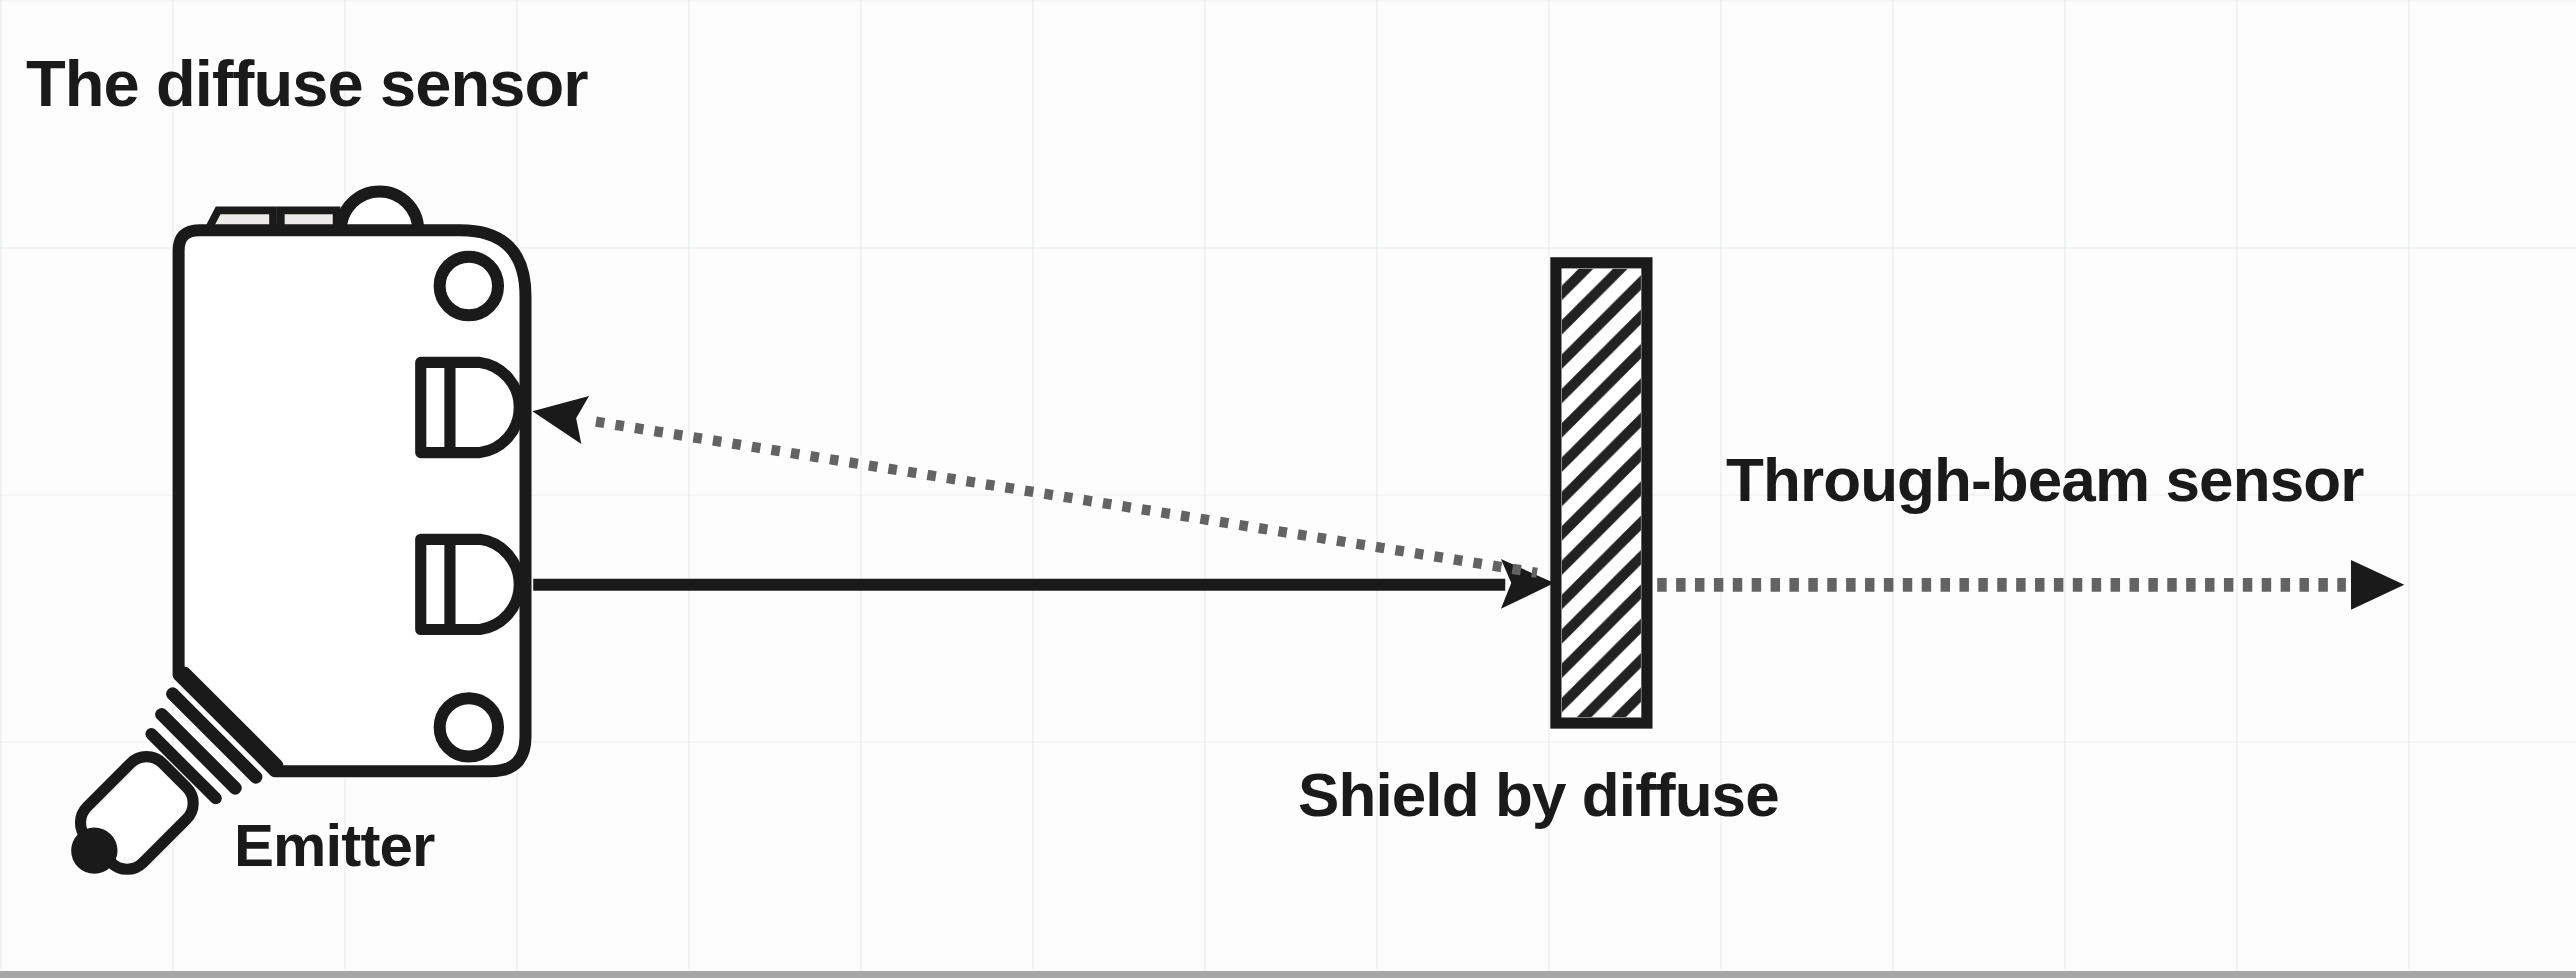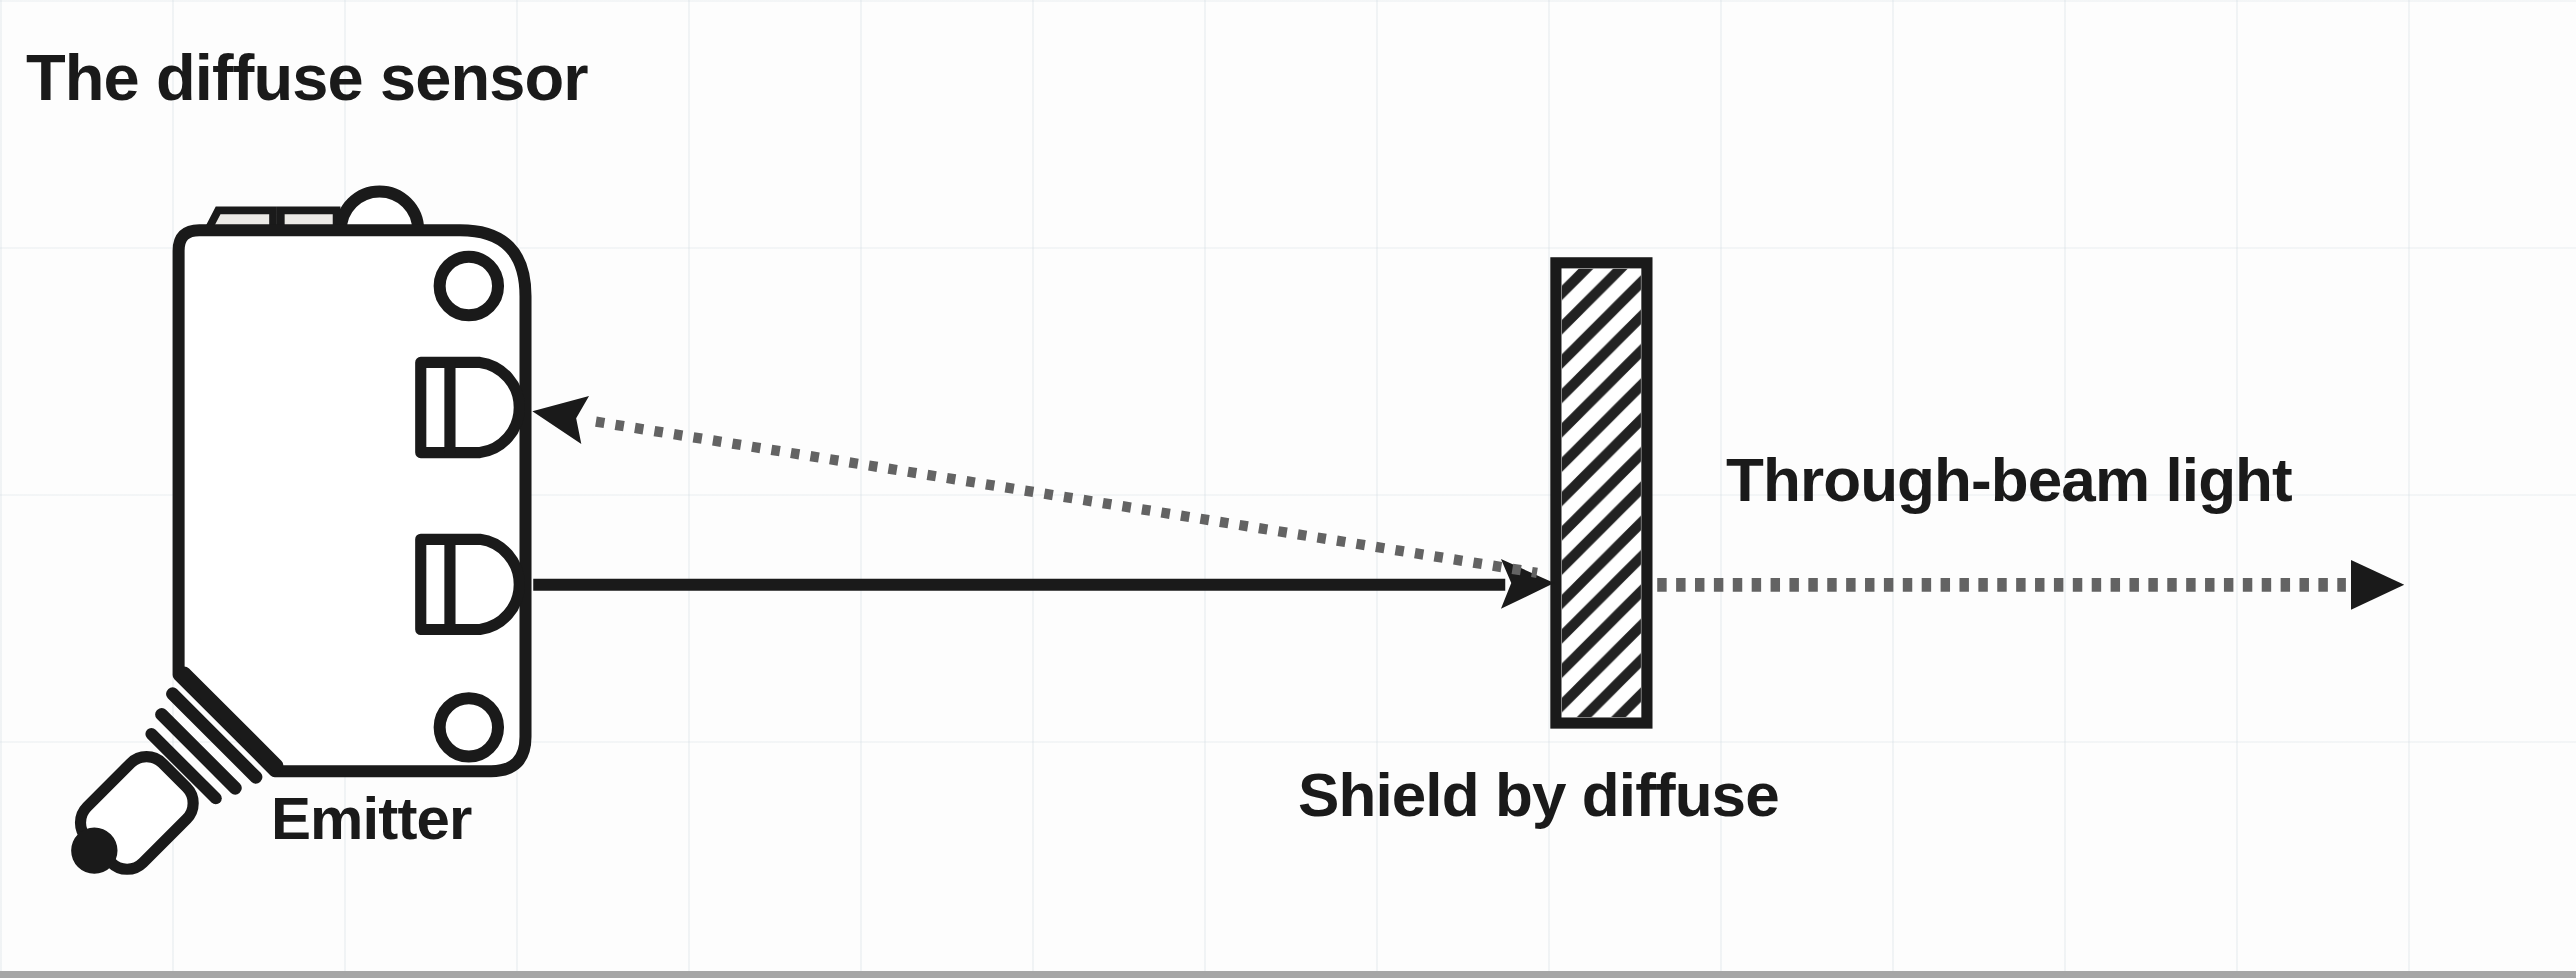--- a/index.html
+++ b/index.html
@@ -22,25 +22,25 @@
   }
   .diagram-svg{position:absolute;left:0;top:0;}
   .label{
     position:absolute;
     color:var(--ink);
     font-weight:700;
     line-height:1.1;
     letter-spacing:-0.9px;
     white-space:nowrap;
   }
-  .title{left:26px;top:42px;font-size:65px;}
+  .title{left:26px;top:48px;font-size:65px;}
   .reflective-label{left:960px;top:380px;font-size:62px;}
   .through-label{left:1726px;top:446px;font-size:62px;}
   .shield-label{left:1298px;top:761px;font-size:62px;}
-  .emitter-label{left:234px;top:786px;font-size:60px;margin-left:37px;}
+  .emitter-label{left:234px;top:813px;font-size:60px;}
   .bottom-edge{
     position:absolute;left:0;bottom:0;width:2576px;height:7.7px;
     background:var(--bottom-edge);
   }
   
   .ink-stroke{stroke:var(--ink);fill:none;}
   .ink-fill{fill:var(--ink);stroke:none;}
   .white-fill{fill:#ffffff;}
   .ridge{fill:var(--ridge-fill);stroke:var(--ink);}
   .beam-dots{stroke:var(--beam-gray);fill:none;}
@@ -109,21 +109,21 @@
 
     <g>
       <line class="beam-dots" stroke-width="16" stroke-dasharray="11 11" x1="1930" y1="681" x2="2732" y2="681"></line>
       <polygon class="ink-fill" points="2800,681 2738,652 2738,710"></polygon>
     </g>
   </svg>
 
   <div class="label title">The diffuse sensor</div>
 
 
-  <div class="label through-label">Through-beam light</div>
+  <div class="label through-label">Through-beam sensor</div>
 
   <div class="label shield-label">Shield by diffuse</div>
 
   <div class="label emitter-label">Emitter</div>
 
   <div class="bottom-edge"></div>
 </div>
 
 
 </body></html>

